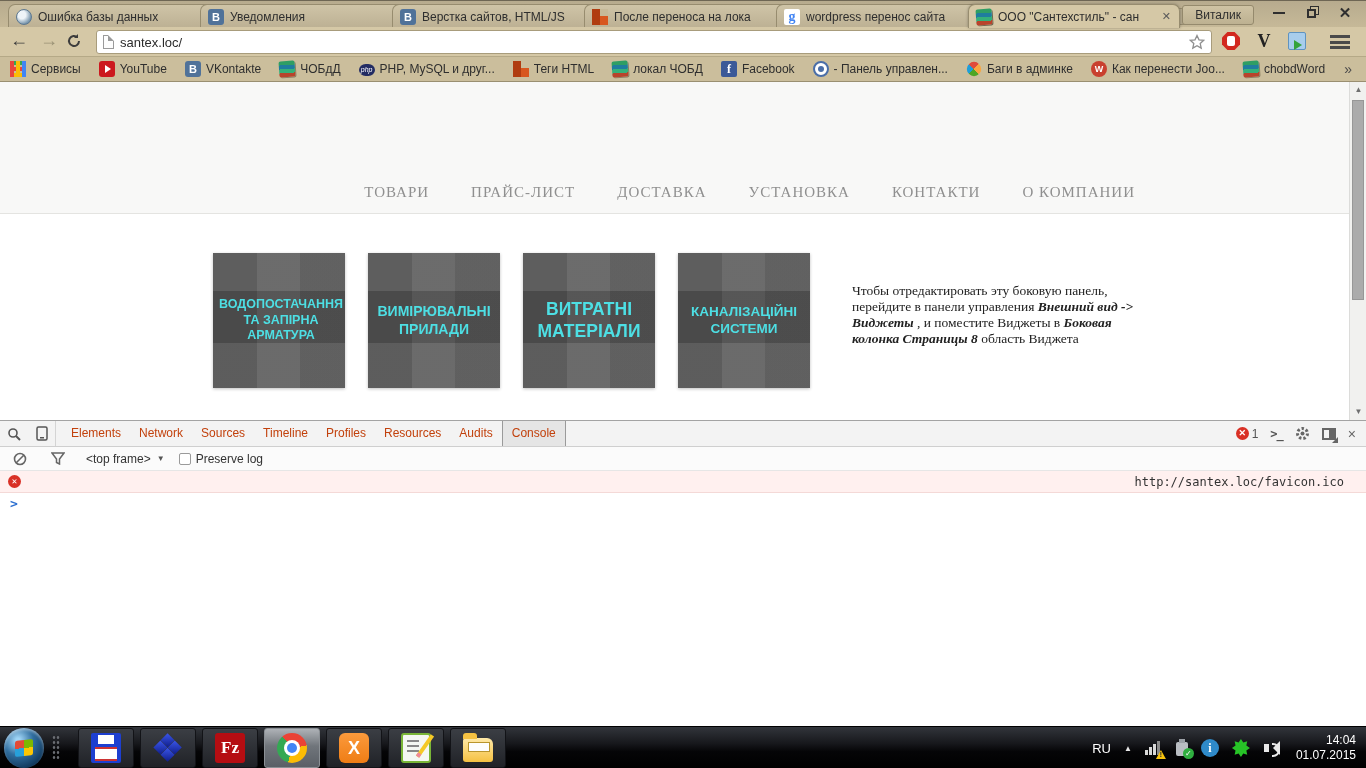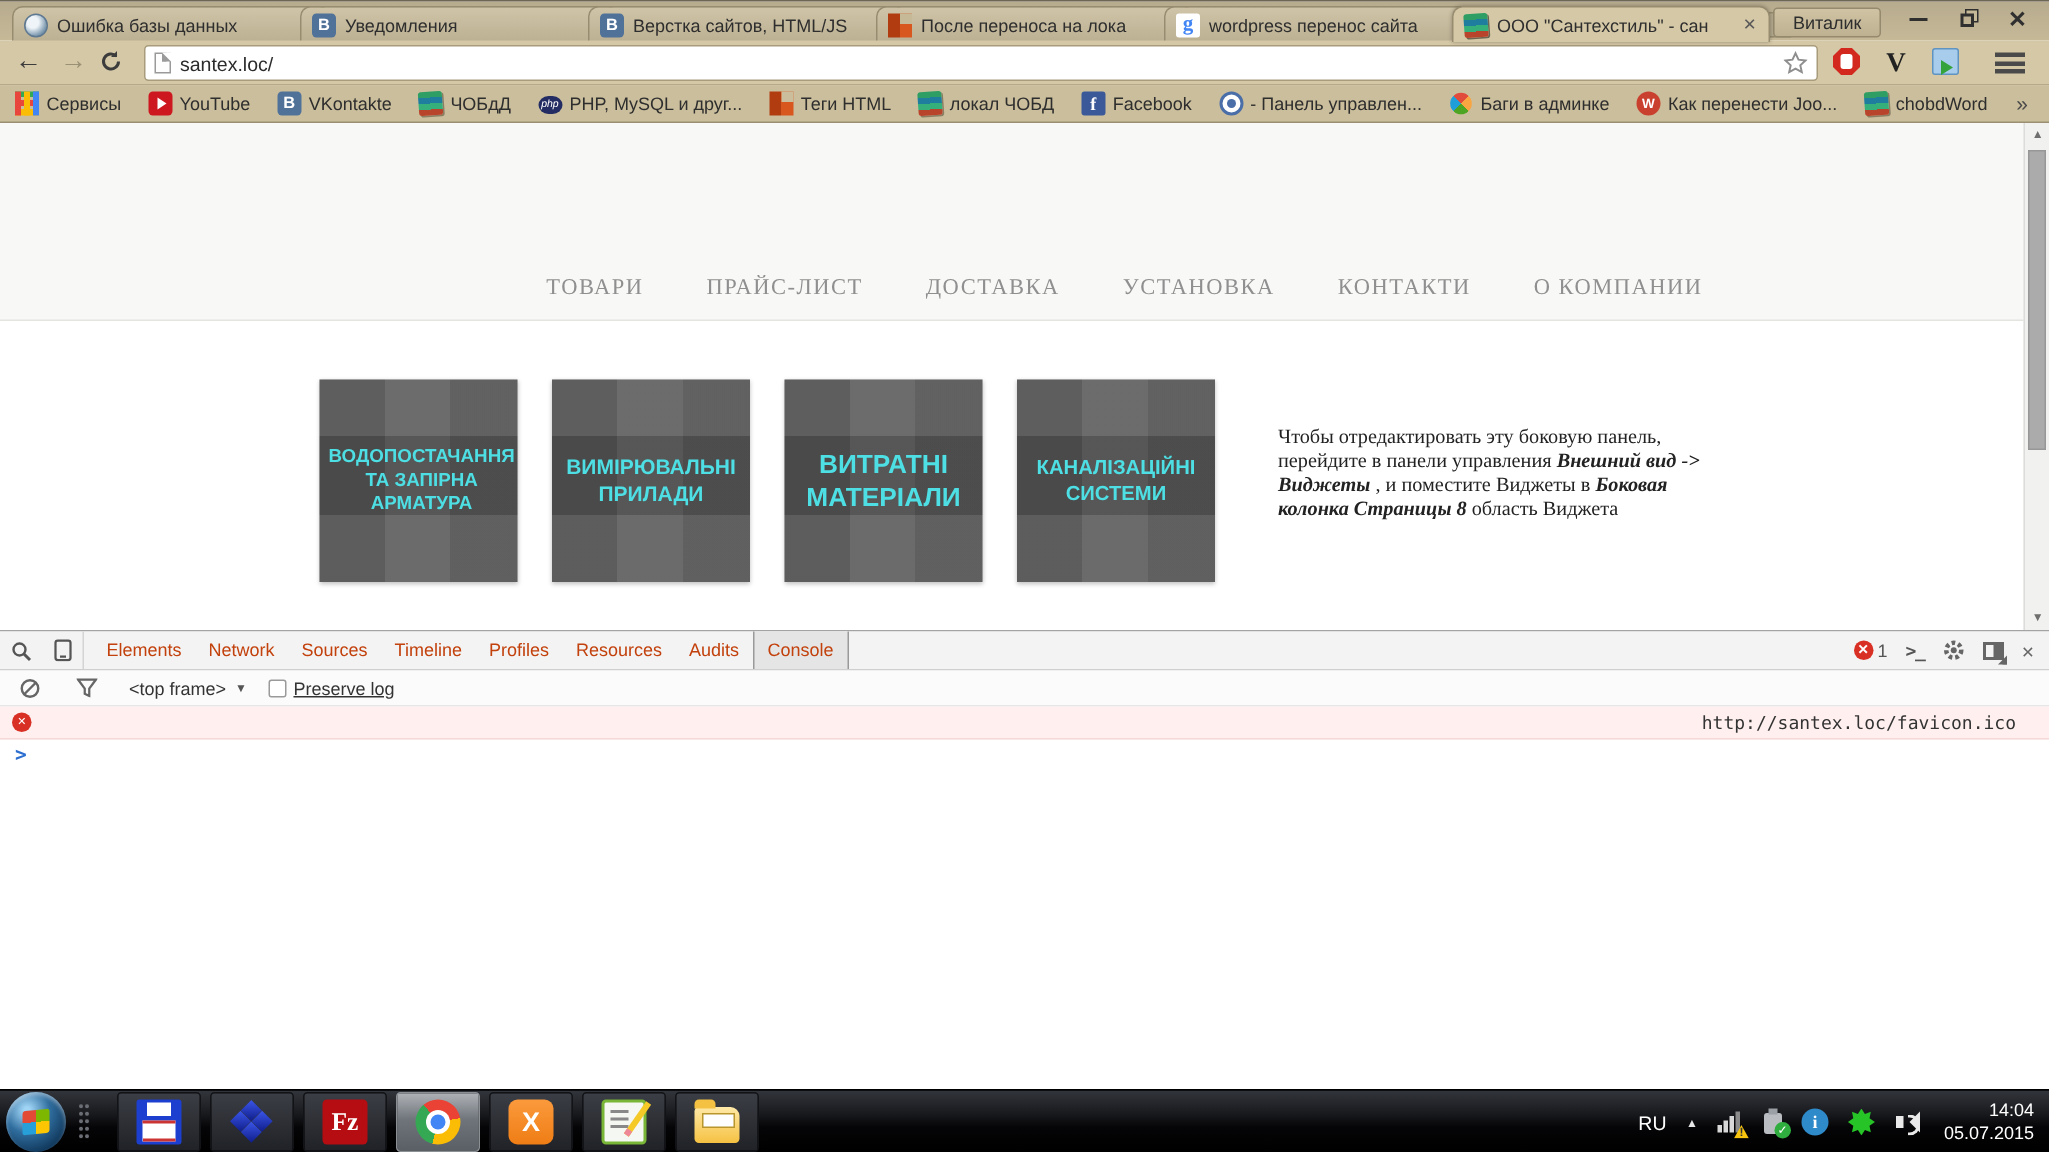--- a/index.html
+++ b/index.html
@@ -98,21 +98,21 @@
   .err-circle { width:13px; height:13px; border-radius:50%; background:#d93025; color:#fff; font-size:9px; font-weight:bold; text-align:center; line-height:13px; display:inline-block; }
   #dt-console-ico { font-family:"DejaVu Sans Mono",monospace; font-weight:bold; font-size:12px; color:#555; letter-spacing:-1px; }
   #dock-ico { width:14px; height:12px; border:2px solid #666; position:relative; }
   #dock-ico i { position:absolute; right:0; top:0; width:5px; height:8px; background:#666; }
   #dock-ico:after { content:""; position:absolute; right:-4px; bottom:-5px; border:3px solid transparent; border-bottom-color:#666; border-right-color:#666; }
   #dt-close { font-size:14px; color:#666; }
 
   #dt-consolebar { position:absolute; top:26px; left:0; width:1366px; height:24px; background:#fbfbfb; border-bottom:1px solid #e6e6e6; display:flex; align-items:center; gap:10px; padding:0 6px; }
   #frame-select { display:flex; align-items:center; gap:6px; font-size:12px; color:#333; padding:0 4px; }
   #frame-select .car { font-size:8px; color:#555; }
-  #preserve { display:flex; align-items:center; gap:5px; font-size:12px; color:#333;text-decoration:underline; }
+  #preserve { display:flex; align-items:center; gap:5px; font-size:12px; color:#333; }
   #preserve .cb { width:12px; height:12px; border:1px solid #9a9a9a; background:#fff; border-radius:2px; }
 
   #console-error-row { position:absolute; top:50px; left:0; width:1366px; height:22px; background:#fff0ef; border-bottom:1px solid #f4d9d7; display:flex; align-items:center; padding:0 8px; font-family:"DejaVu Sans Mono",monospace; font-size:12px; }
   .err-x { width:13px; height:13px; border-radius:50%; background:#d93025; color:#fff; font-size:9px; font-weight:bold; text-align:center; line-height:13px; margin-right:8px; flex:0 0 13px; }
   #err-msg { background:#3f7fd6; color:#fff; padding:1px 3px; }
   #err-src { margin-left:auto; color:#333; padding-right:14px; }
   #console-prompt-row { position:absolute; top:72px; left:0; width:1366px; height:20px; display:flex; align-items:center; padding:0 10px; }
   #prompt-caret { color:#2c6fd0; font-weight:bold; font-family:"DejaVu Sans Mono",monospace; font-size:13px; }
 
   
@@ -440,16 +440,16 @@
         <i></i>
       </span>
     <span class="tray-ic ti-usb"></span>
     <span class="tray-ic ti-info">i</span>
     <span class="tray-ic ti-shield"></span>
     <span class="tray-ic ti-speaker">
         <i></i>
       </span>
     <span id="tray-clock">
       <div>14:04</div>
-      <div>05.07.2015</div>
+      <div>01.07.2015</div>
     </span>
   </div>
 </div>
 
 </body></html>

